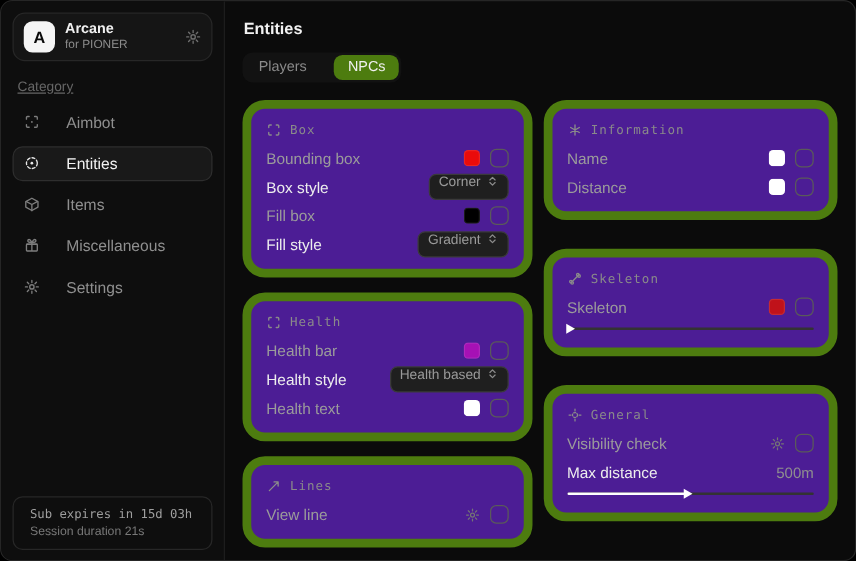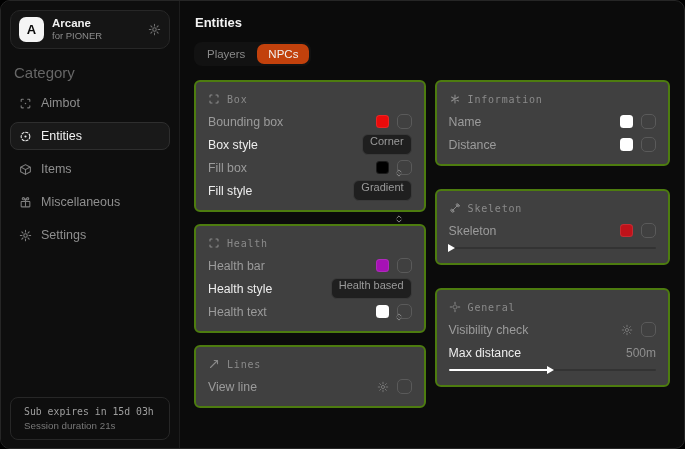--- a/index.html
+++ b/index.html
@@ -7,50 +7,50 @@
   .window { width:685px; height:449px; background:#0b0b0b; border:1px solid #262626; border-radius:10px; overflow:hidden; display:flex; }
 
   
   .sidebar { width:179px; min-width:179px; background:#0e0e0e; border-right:1px solid #1d1d1d; padding:9px 9px 8px 9px; display:flex; flex-direction:column; }
   .brand-box { background:#151515; border:1px solid #272727; border-radius:10px; padding:6px 8px; display:flex; align-items:center; gap:8px; }
   .logo { width:25px; height:25px; background:#f5f5f5; border-radius:7px; display:flex; align-items:center; justify-content:center; font-weight:700; font-size:13px; color:#0a0a0a; }
   .brand-text { flex:1; line-height:1.15; }
   .brand-name { color:#f0f0f0; font-size:11.5px; font-weight:700; }
   .brand-sub { color:#8c8c8c; font-size:9.5px; }
   .brand-gear { color:#6f6f6f; display:flex; }
-  .category { color:#666; font-size:15px; margin:15px 4px 8px 4px; }
-  .nav-item { display:flex; align-items:center; gap:9px; color:#8f8f8f; font-size:12.5px; padding:6px 8px; border:1px solid transparent; border-radius:8px; margin-bottom:5px; cursor:pointer; }
+  .category { color:#666; font-size:11px; margin:15px 4px 8px 4px;text-decoration:underline; }
+  .nav-item { display:flex; align-items:flex-start; gap:21px; color:#8f8f8f; font-size:12.5px; padding:6px 8px; border:1px solid transparent; border-radius:8px; margin-bottom:5px; cursor:pointer; }
   .nav-item .nicon { display:flex; color:#7d7d7d; }
   .nav-item.active { background:#191919; border-color:#2e2e2e; color:#f2f2f2; }
   .nav-item.active .nicon { color:#e8e8e8; }
   .status-box { margin-top:auto; border:1px solid #272727; border-radius:8px; padding:8px 13px; }
   .status-line1 { font-family:"DejaVu Sans Mono", monospace; font-size:9.8px; color:#9f9f9f; margin-bottom:3px; }
   .status-line2 { font-size:9.8px; color:#787878; }
 
   
   .main { flex:1; padding:14px 14px 12px 14px; overflow:hidden; }
   .page-title { color:#f2f2f2; font-size:13px; font-weight:700; margin-left:1px; }
-  .tabs { display:inline-flex; gap:1px; margin-top:12px; background:#121212; border-radius:8px; padding:2px; }
+  .tabs { display:inline-flex; gap:11px; margin-top:12px; background:#121212; border-radius:8px; padding:2px; }
   .tab { font-size:11.5px; color:#8a8a8a; padding:4px 11px; border-radius:7px; cursor:pointer; }
-  .tab.active { background:#c2410c; color:#f0f0f0; }
+  .tab.active { background:#4d7c0f; color:#f0f0f0; }
 
   .grid { display:flex; gap:9px; margin-top:14px; align-items:flex-start; }
   .col-left { width:240px; display:flex; flex-direction:column; gap:12px; }
   .col-right { width:244px; display:flex; flex-direction:column; gap:23px; }
-  .card { background:#404040; border:2px solid #4d7c0f; border-radius:6px; padding:9px 12px 8px 12px; }
+  .card { background:#4c1d95; border:7px solid #4d7c0f; border-radius:18px; padding:9px 12px 8px 12px; }
   .card-title { display:flex; align-items:center; gap:7px; color:#8a8a8a; font-family:"DejaVu Sans Mono", monospace; font-size:10px; letter-spacing:0.8px; margin:2px 0 5px 0; }
   .card-title .cicon { display:flex; color:#8a8a8a; }
 
   .row { display:flex; align-items:center; justify-content:space-between; height:23px; }
   .row-label { font-size:12.3px; color:#9b9b9b; }
   .row-label.em { color:#ededed; font-weight:400; }
   .controls { display:flex; align-items:center; gap:8px; }
   .swatch { width:13px; height:13px; border-radius:3.5px; border:1px solid rgba(255,255,255,0.10); cursor:pointer; }
   .checkbox { width:15px; height:15px; border:1.5px solid #5a5a5a; border-radius:5px; background:transparent; cursor:pointer; }
-  .dropdown { display:flex; align-items:flex-end; gap:21px; background:#1f1f1f; border:1px solid #3a3a3a; border-radius:6px; height:21px; padding:0 7px; cursor:pointer;flex-direction:column; }
+  .dropdown { display:flex; align-items:flex-start; gap:4px; background:#1f1f1f; border:1px solid #3a3a3a; border-radius:6px; height:21px; padding:0 7px; cursor:pointer; }
   .dropdown-value { font-size:11px; color:#9a9a9a; }
   .dropdown .dicon { display:flex; color:#8a8a8a; }
   .mini-gear { color:#757575; display:flex; cursor:pointer; }
   .row-value { font-size:12px; color:#8f8f8f; }
 
   .slider { position:relative; height:8px; margin:2px 0 3px 0; cursor:pointer; }
   .slider .track { position:absolute; top:3px; left:0; right:0; height:2px; background:#333; border-radius:2px; }
   .slider .fill { position:absolute; top:3px; left:0; height:2px; background:#fff; border-radius:2px; }
   .slider .handle { position:absolute; top:0; width:0; height:0; border-top:4px solid transparent; border-bottom:4px solid transparent; border-left:7px solid #fff; transform:translateX(-1px); }
 </style>

